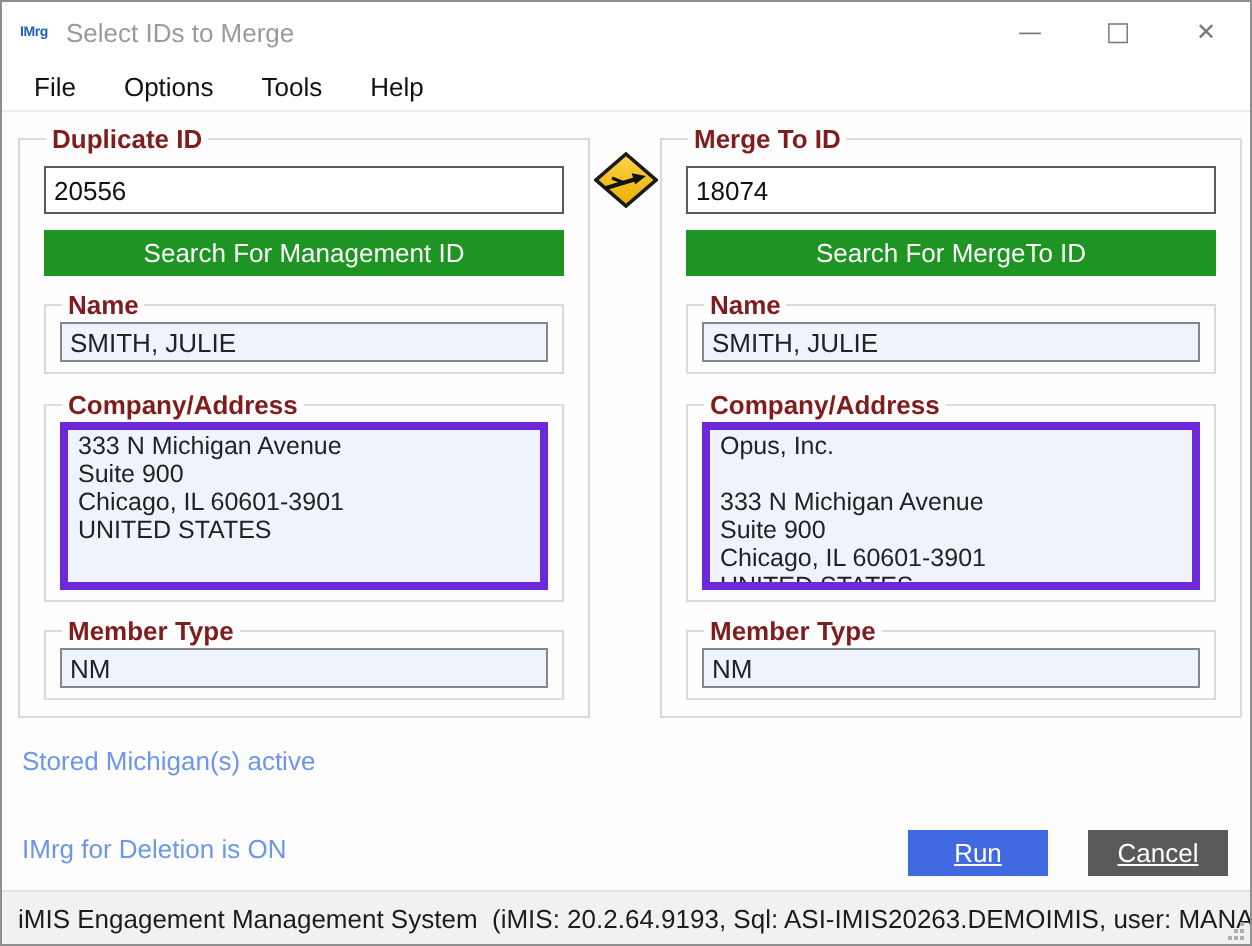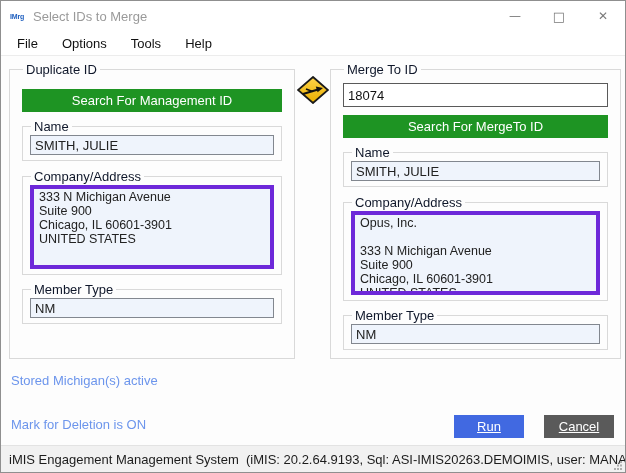--- a/index.html
+++ b/index.html
@@ -57,21 +57,21 @@
   }
   .menu-item:first-child { margin-left: 4px; }
 
   
   .client { position: absolute; top: 55px; left: 0; right: 0; bottom: 27px; background: #fdfdfd; }
 
   fieldset {
     border: 1px solid #d9d9d9;
     padding: 4px 12px 6px;
   }
-  legend { font-size: 13px; color: #0f172a; padding: 0 3px; margin-left: 1px; }
+  legend { font-size: 13px; color: #7f1d1d; padding: 0 3px; margin-left: 1px; font-weight: bold; }
 
   .panel { position: absolute; top: 6px; height: 297px; background: #fdfdfd; }
   .panel-duplicate { left: 8px;   width: 286px; }
   .panel-mergeto  { left: 329px; width: 291px; }
 
   .id-input {
     display: block; width: 100%; height: 24px; margin-top: 2px;
     border: 1px solid #5a5a5a; background: #fff;
     font-family: "Liberation Sans", sans-serif;
     font-size: 13px; color: #111; padding: 1px 4px;
@@ -152,20 +152,21 @@
     <button class="menu-item">File</button>
     <button class="menu-item">Options</button>
     <button class="menu-item">Tools</button>
     <button class="menu-item">Help</button>
   </div>
 
   <div class="client">
 
     <fieldset class="panel panel-duplicate">
       <legend>Duplicate ID</legend>
+      <input class="id-input" value="20556" style="">
       <button class="btn-search">Search For Management ID</button>
       <fieldset class="sub">
         <legend>Name</legend>
         <div class="ro-field">SMITH, JULIE</div>
       </fieldset>
       <fieldset class="sub sub-company">
         <legend>Company/Address</legend>
         <div class="multibox">333 N Michigan Avenue
 Suite 900
 Chicago, IL  60601-3901
@@ -209,21 +210,21 @@
 Chicago, IL  60601-3901
 UNITED STATES</div>
       </fieldset>
       <fieldset class="sub">
         <legend>Member Type</legend>
         <div class="ro-field">NM</div>
       </fieldset>
     </fieldset>
 
     <div class="status-link link-sp">Stored Michigan(s) active</div>
-    <div class="status-link link-md">Mark for Deletion is ON</div>
+    <div class="status-link link-md">IMrg for Deletion is ON</div>
     <button class="btn-run">Run</button>
     <button class="btn-cancel">Cancel</button>
   </div>
 
   <div class="statusbar">
     <span class="status-text">iMIS Engagement Management System  (iMIS: 20.2.64.9193, Sql: ASI-IMIS20263.DEMOIMIS, user: MANAGER)</span>
     <svg class="grip" width="11" height="11" viewBox="0 0 11 11">
       <g fill="#aeaeae">
         <rect x="8" y="2" width="2" height="2"></rect>
         <rect x="8" y="5.5" width="2" height="2"></rect>

